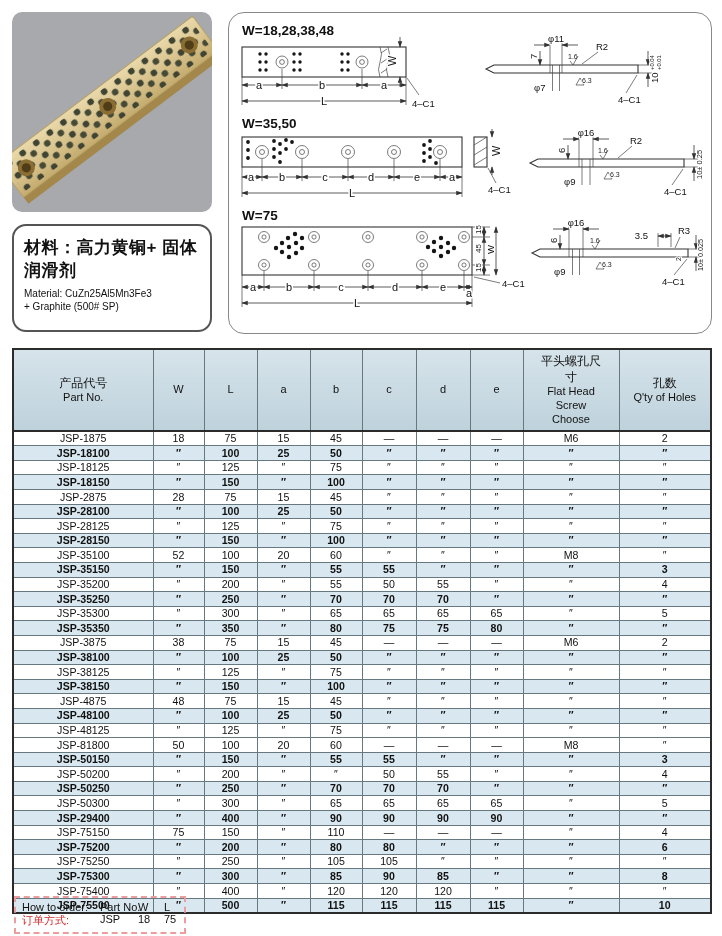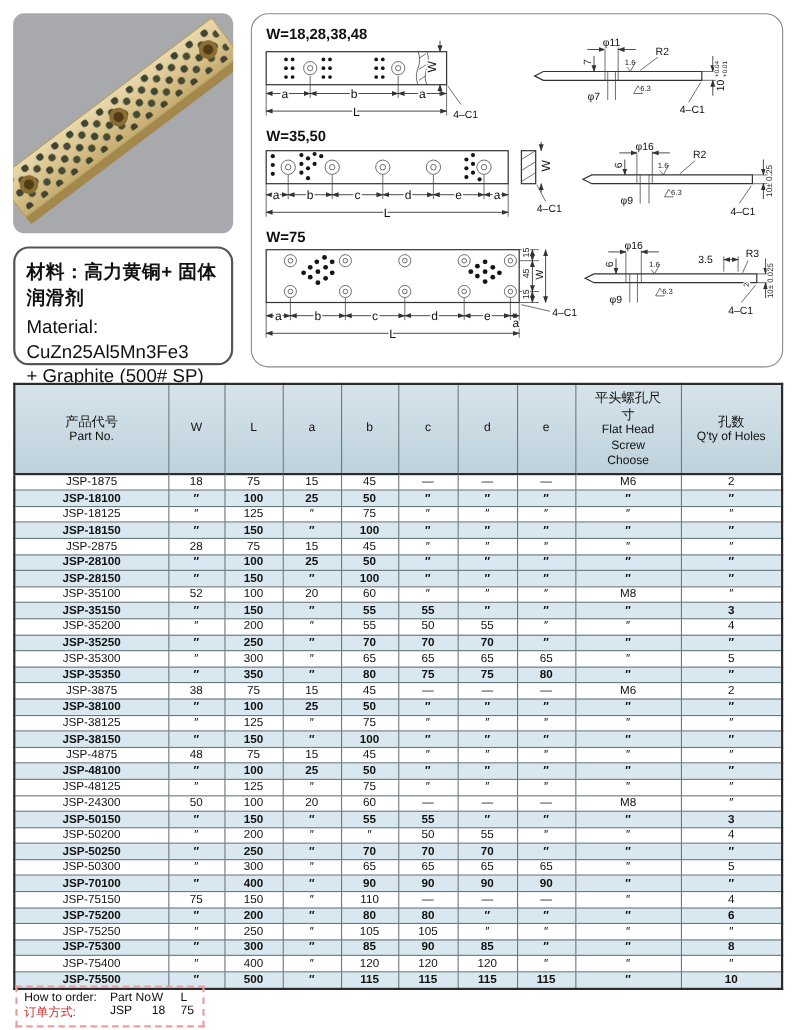--- a/index.html
+++ b/index.html
@@ -4,21 +4,21 @@
 <style>
   html,body{margin:0;padding:0;background:#fff;}
   body{width:722px;height:936px;position:relative;font-family:"Liberation Sans",sans-serif;color:#111;}
   .page{position:absolute;inset:0;}
 
   
   .photo-box{position:absolute;left:12px;top:12px;width:200px;height:200px;background:#a8a9ad;border-radius:10px;overflow:hidden;}
   
   .material-box{position:absolute;left:12px;top:224px;width:200px;height:108px;border:2px solid #555;border-radius:14px;box-sizing:border-box;padding:10px 10px 0 10px;}
   .material-box .cn{font-size:17px;font-weight:bold;letter-spacing:.5px;margin-bottom:5px;}
-  .material-box .en{font-size:17px;line-height:1.3;}
+  .material-box .en{font-size:10px;line-height:1.3;}
 
   
   .drawing-panel{position:absolute;left:228px;top:12px;width:484px;height:322px;border:1.5px solid #888;border-radius:16px;box-sizing:border-box;padding:6px 0 0 9px;overflow:hidden;}
   svg{display:block;}
   .dl{stroke:#333;stroke-width:1.1;fill:none;}
   .thin{stroke:#444;stroke-width:.7;fill:none;}
   .dimline{stroke:#333;stroke-width:.8;fill:none;}
   .dtitle{font:bold 13.5px "Liberation Sans",sans-serif;fill:#111;}
   .dim{font:11px "Liberation Sans",sans-serif;fill:#111;paint-order:stroke;stroke:#fff;stroke-width:3px;}
   .dims{font:9.5px "Liberation Sans",sans-serif;fill:#111;paint-order:stroke;stroke:#fff;stroke-width:2.5px;}
@@ -504,20 +504,32 @@
           <td>″</td>
           <td>100</td>
           <td>25</td>
           <td>50</td>
           <td>″</td>
           <td>″</td>
           <td>″</td>
           <td>″</td>
           <td>″</td>
         </tr>
+        <tr>
+          <td>JSP-28125</td>
+          <td>″</td>
+          <td>125</td>
+          <td>″</td>
+          <td>75</td>
+          <td>″</td>
+          <td>″</td>
+          <td>″</td>
+          <td>″</td>
+          <td>″</td>
+        </tr>
         <tr class="alt">
           <td>JSP-28150</td>
           <td>″</td>
           <td>150</td>
           <td>″</td>
           <td>100</td>
           <td>″</td>
           <td>″</td>
           <td>″</td>
           <td>″</td>
@@ -673,21 +685,21 @@
           <td>125</td>
           <td>″</td>
           <td>75</td>
           <td>″</td>
           <td>″</td>
           <td>″</td>
           <td>″</td>
           <td>″</td>
         </tr>
         <tr>
-          <td>JSP-24300</td>
+          <td>JSP-81800</td>
           <td>50</td>
           <td>100</td>
           <td>20</td>
           <td>60</td>
           <td>—</td>
           <td>—</td>
           <td>—</td>
           <td>M8</td>
           <td>″</td>
         </tr>
@@ -733,21 +745,21 @@
           <td>300</td>
           <td>″</td>
           <td>65</td>
           <td>65</td>
           <td>65</td>
           <td>65</td>
           <td>″</td>
           <td>5</td>
         </tr>
         <tr class="alt">
-          <td>JSP-70100</td>
+          <td>JSP-29400</td>
           <td>″</td>
           <td>400</td>
           <td>″</td>
           <td>90</td>
           <td>90</td>
           <td>90</td>
           <td>90</td>
           <td>″</td>
           <td>″</td>
         </tr>

